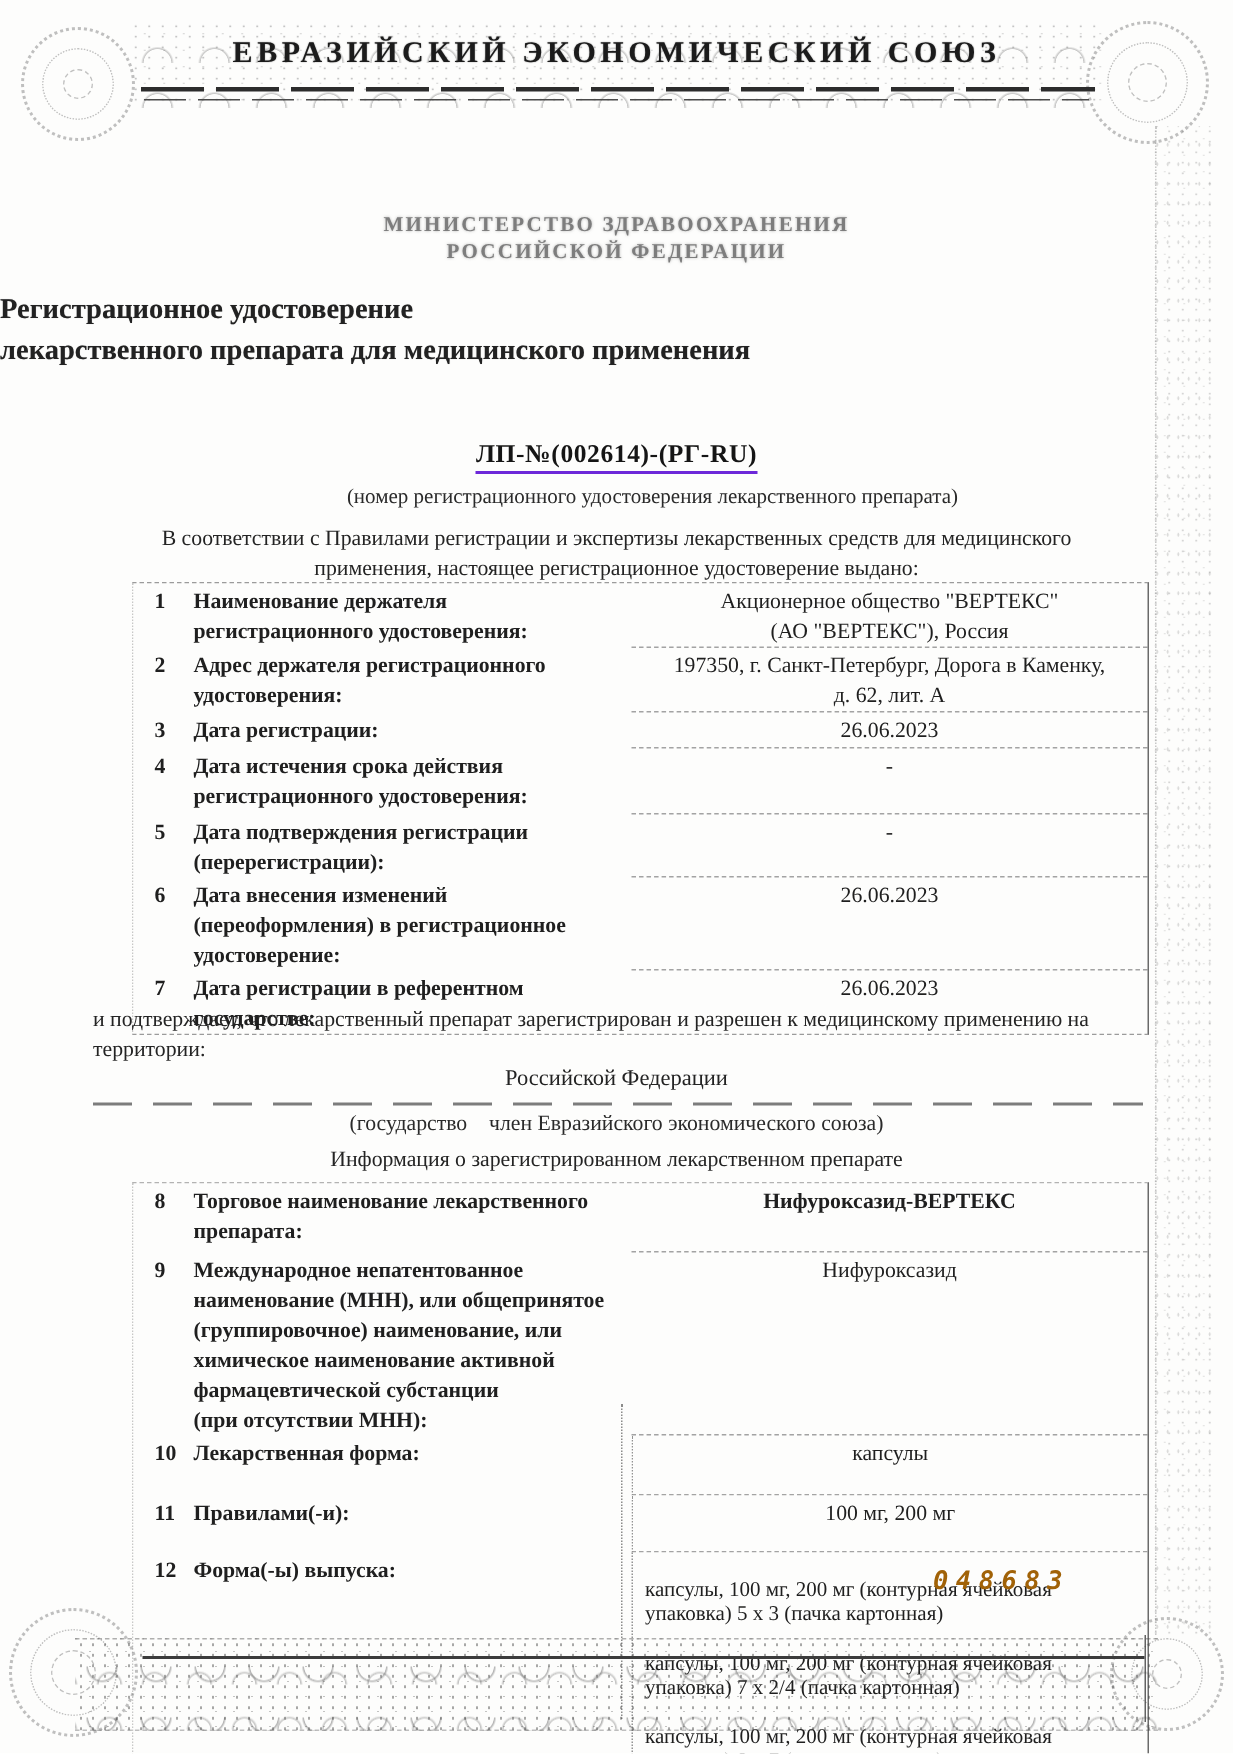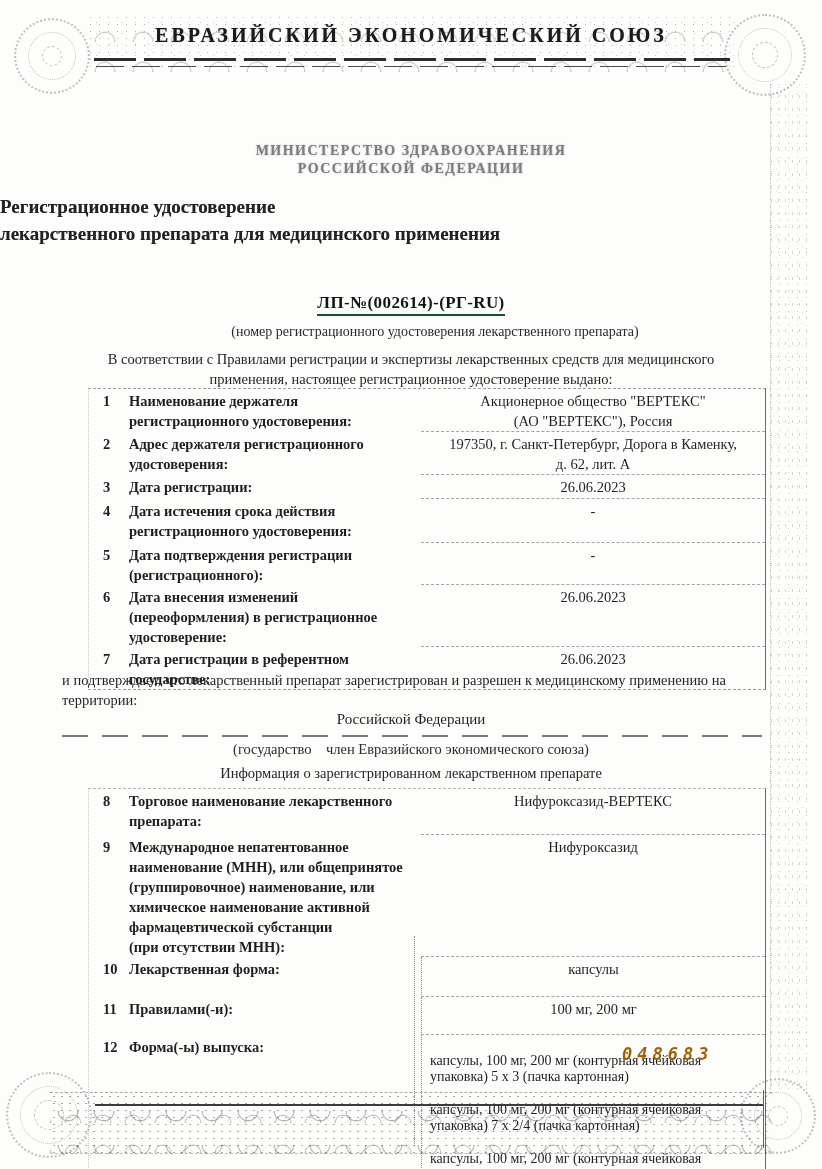--- a/index.html
+++ b/index.html
@@ -77,21 +77,21 @@
     color:var(--faded);text-shadow:0 0 2px rgba(120,120,120,.55);font-weight:bold;
   }
   .doc-title{
     position:absolute;left:0;top:193px;width:822px;z-index:1;
     font-weight:bold;font-size:19px;line-height:27px;color:#222;
     text-shadow:0 0 .5px rgba(0,0,0,.4);
   }
   .reg-num-wrap{position:absolute;left:0;top:293px;width:822px;text-align:center;z-index:1;}
   .reg-num{
     display:inline-block;font-weight:bold;font-size:17px;color:#151515;
-    border-bottom:2px solid #14532d;padding-bottom:1px;letter-spacing:.4px;
+    border-bottom:2px solid #6d28d9;padding-bottom:1px;letter-spacing:.4px;
   }
   .reg-caption{
     position:absolute;left:0;top:324px;width:822px;text-align:center;z-index:1;
     font-size:14px;color:#2a2a2a;padding-left:24px;
   }
   .intro{
     position:absolute;left:81px;top:349px;width:660px;z-index:1;
     text-align:center;font-size:14.5px;line-height:20px;color:#242424;
   }
   
@@ -103,21 +103,21 @@
   .t-holder{top:388px;border-top:1px dashed rgba(90,90,90,.6);border-bottom:1px dashed rgba(90,90,90,.6);}
   .t-product{top:788px;border-top:1px dashed rgba(90,90,90,.45);}
   .trow{display:grid;grid-template-columns:40px 292px 1fr;}
   .num{padding:2px 0 0 14px;font-weight:bold;font-size:14.5px;line-height:20px;}
   .cell-label{font-weight:bold;font-size:14.5px;line-height:20px;padding:2px 8px 0 0;white-space:pre-line;}
   .cell-value{
     text-align:center;font-size:14.5px;line-height:20px;padding:2px 4px 0 4px;
     white-space:pre-line;position:relative;
     border-bottom:1px dashed rgba(90,90,90,.55);
   }
-  .cell-value.bold{font-weight:normal;}
+  .cell-value.bold{font-weight:bold;}
   .cell-value.no-sep{border-bottom:none;}
   .cell-value.left{text-align:left;padding-left:8px;line-height:16px;font-size:14px;}
   .cell-value.vdiv{border-left:1px dotted rgba(90,90,90,.65);}
   .release-item{margin-bottom:1px;}
   
   .confirm{
     position:absolute;left:62px;top:670px;width:700px;z-index:1;
     font-size:14.5px;line-height:20px;color:#242424;text-align:left;
   }
   .state{
@@ -208,21 +208,21 @@
     </div>
     <div class="trow" style="min-height:44px">
       <div class="num">4</div>
       <div class="cell-label">Дата истечения срока действия
 регистрационного удостоверения:</div>
       <div class="cell-value">-</div>
     </div>
     <div class="trow" style="min-height:42px">
       <div class="num">5</div>
       <div class="cell-label">Дата подтверждения регистрации
-(регистрационного):</div>
+(перерегистрации):</div>
       <div class="cell-value">-</div>
     </div>
     <div class="trow" style="min-height:50px">
       <div class="num">6</div>
       <div class="cell-label">Дата внесения изменений
 (переоформления) в регистрационное
 удостоверение:</div>
       <div class="cell-value">26.06.2023</div>
     </div>
     <div class="trow" style="min-height:38px">

